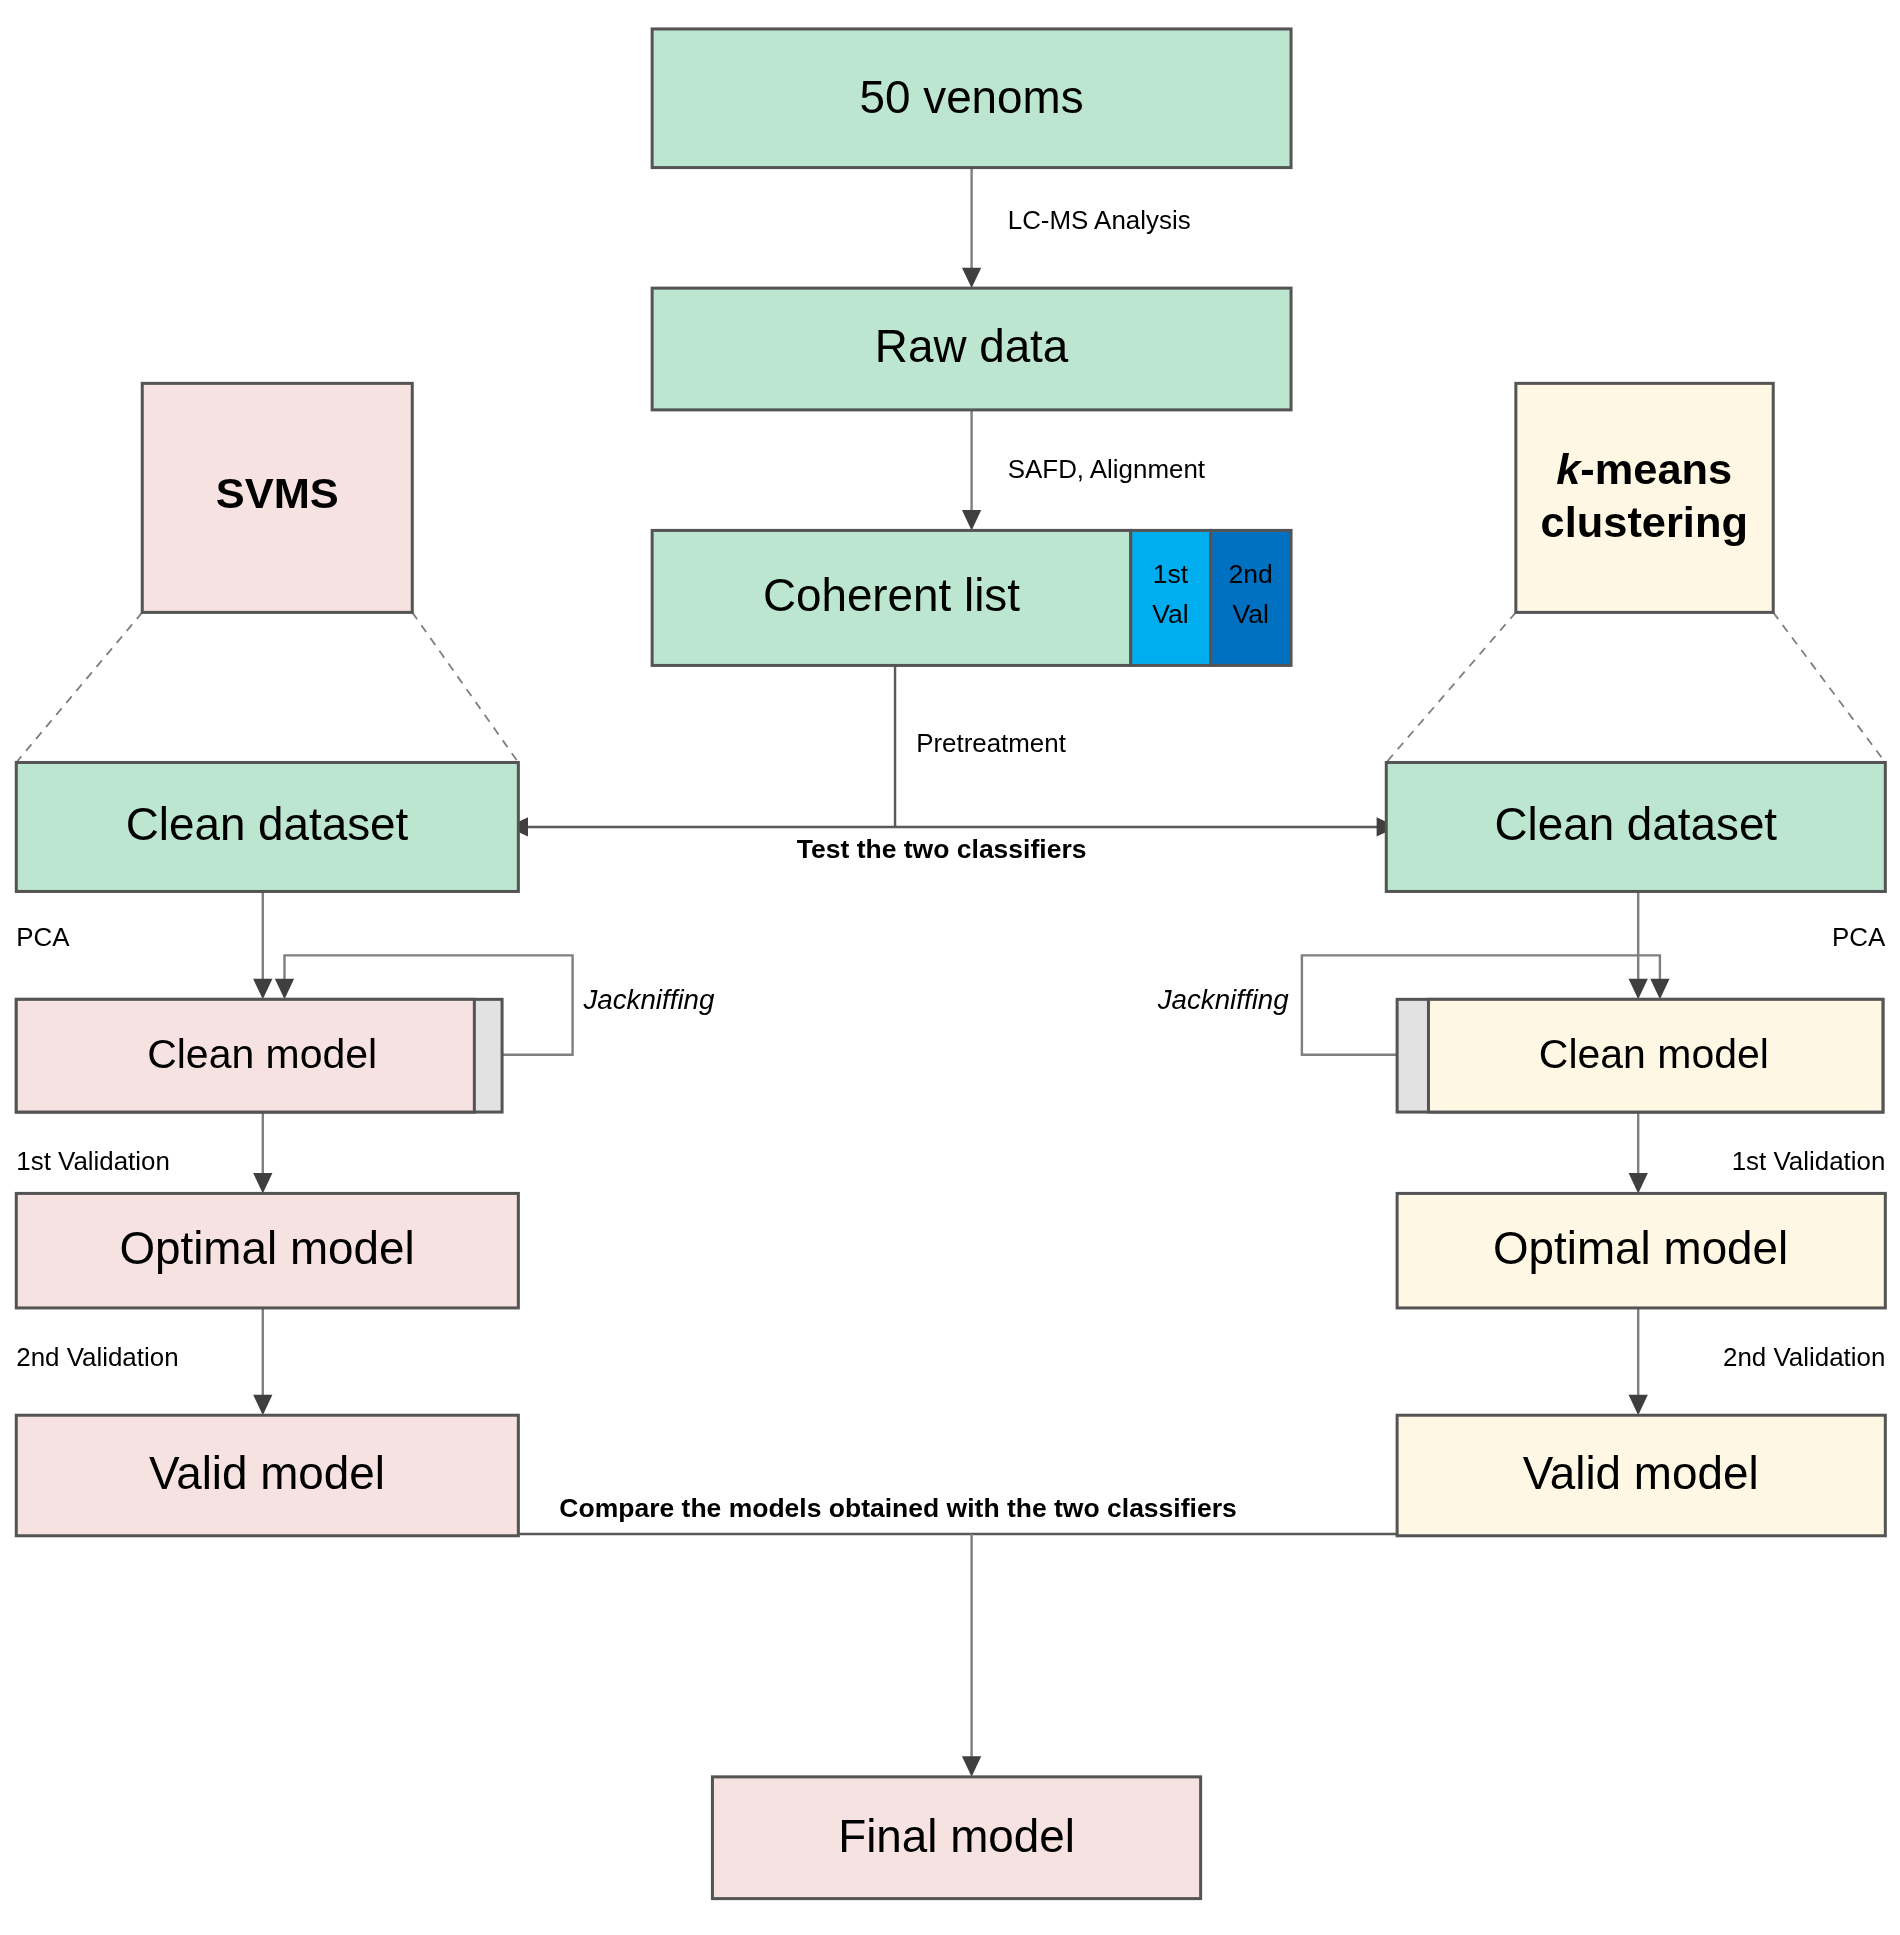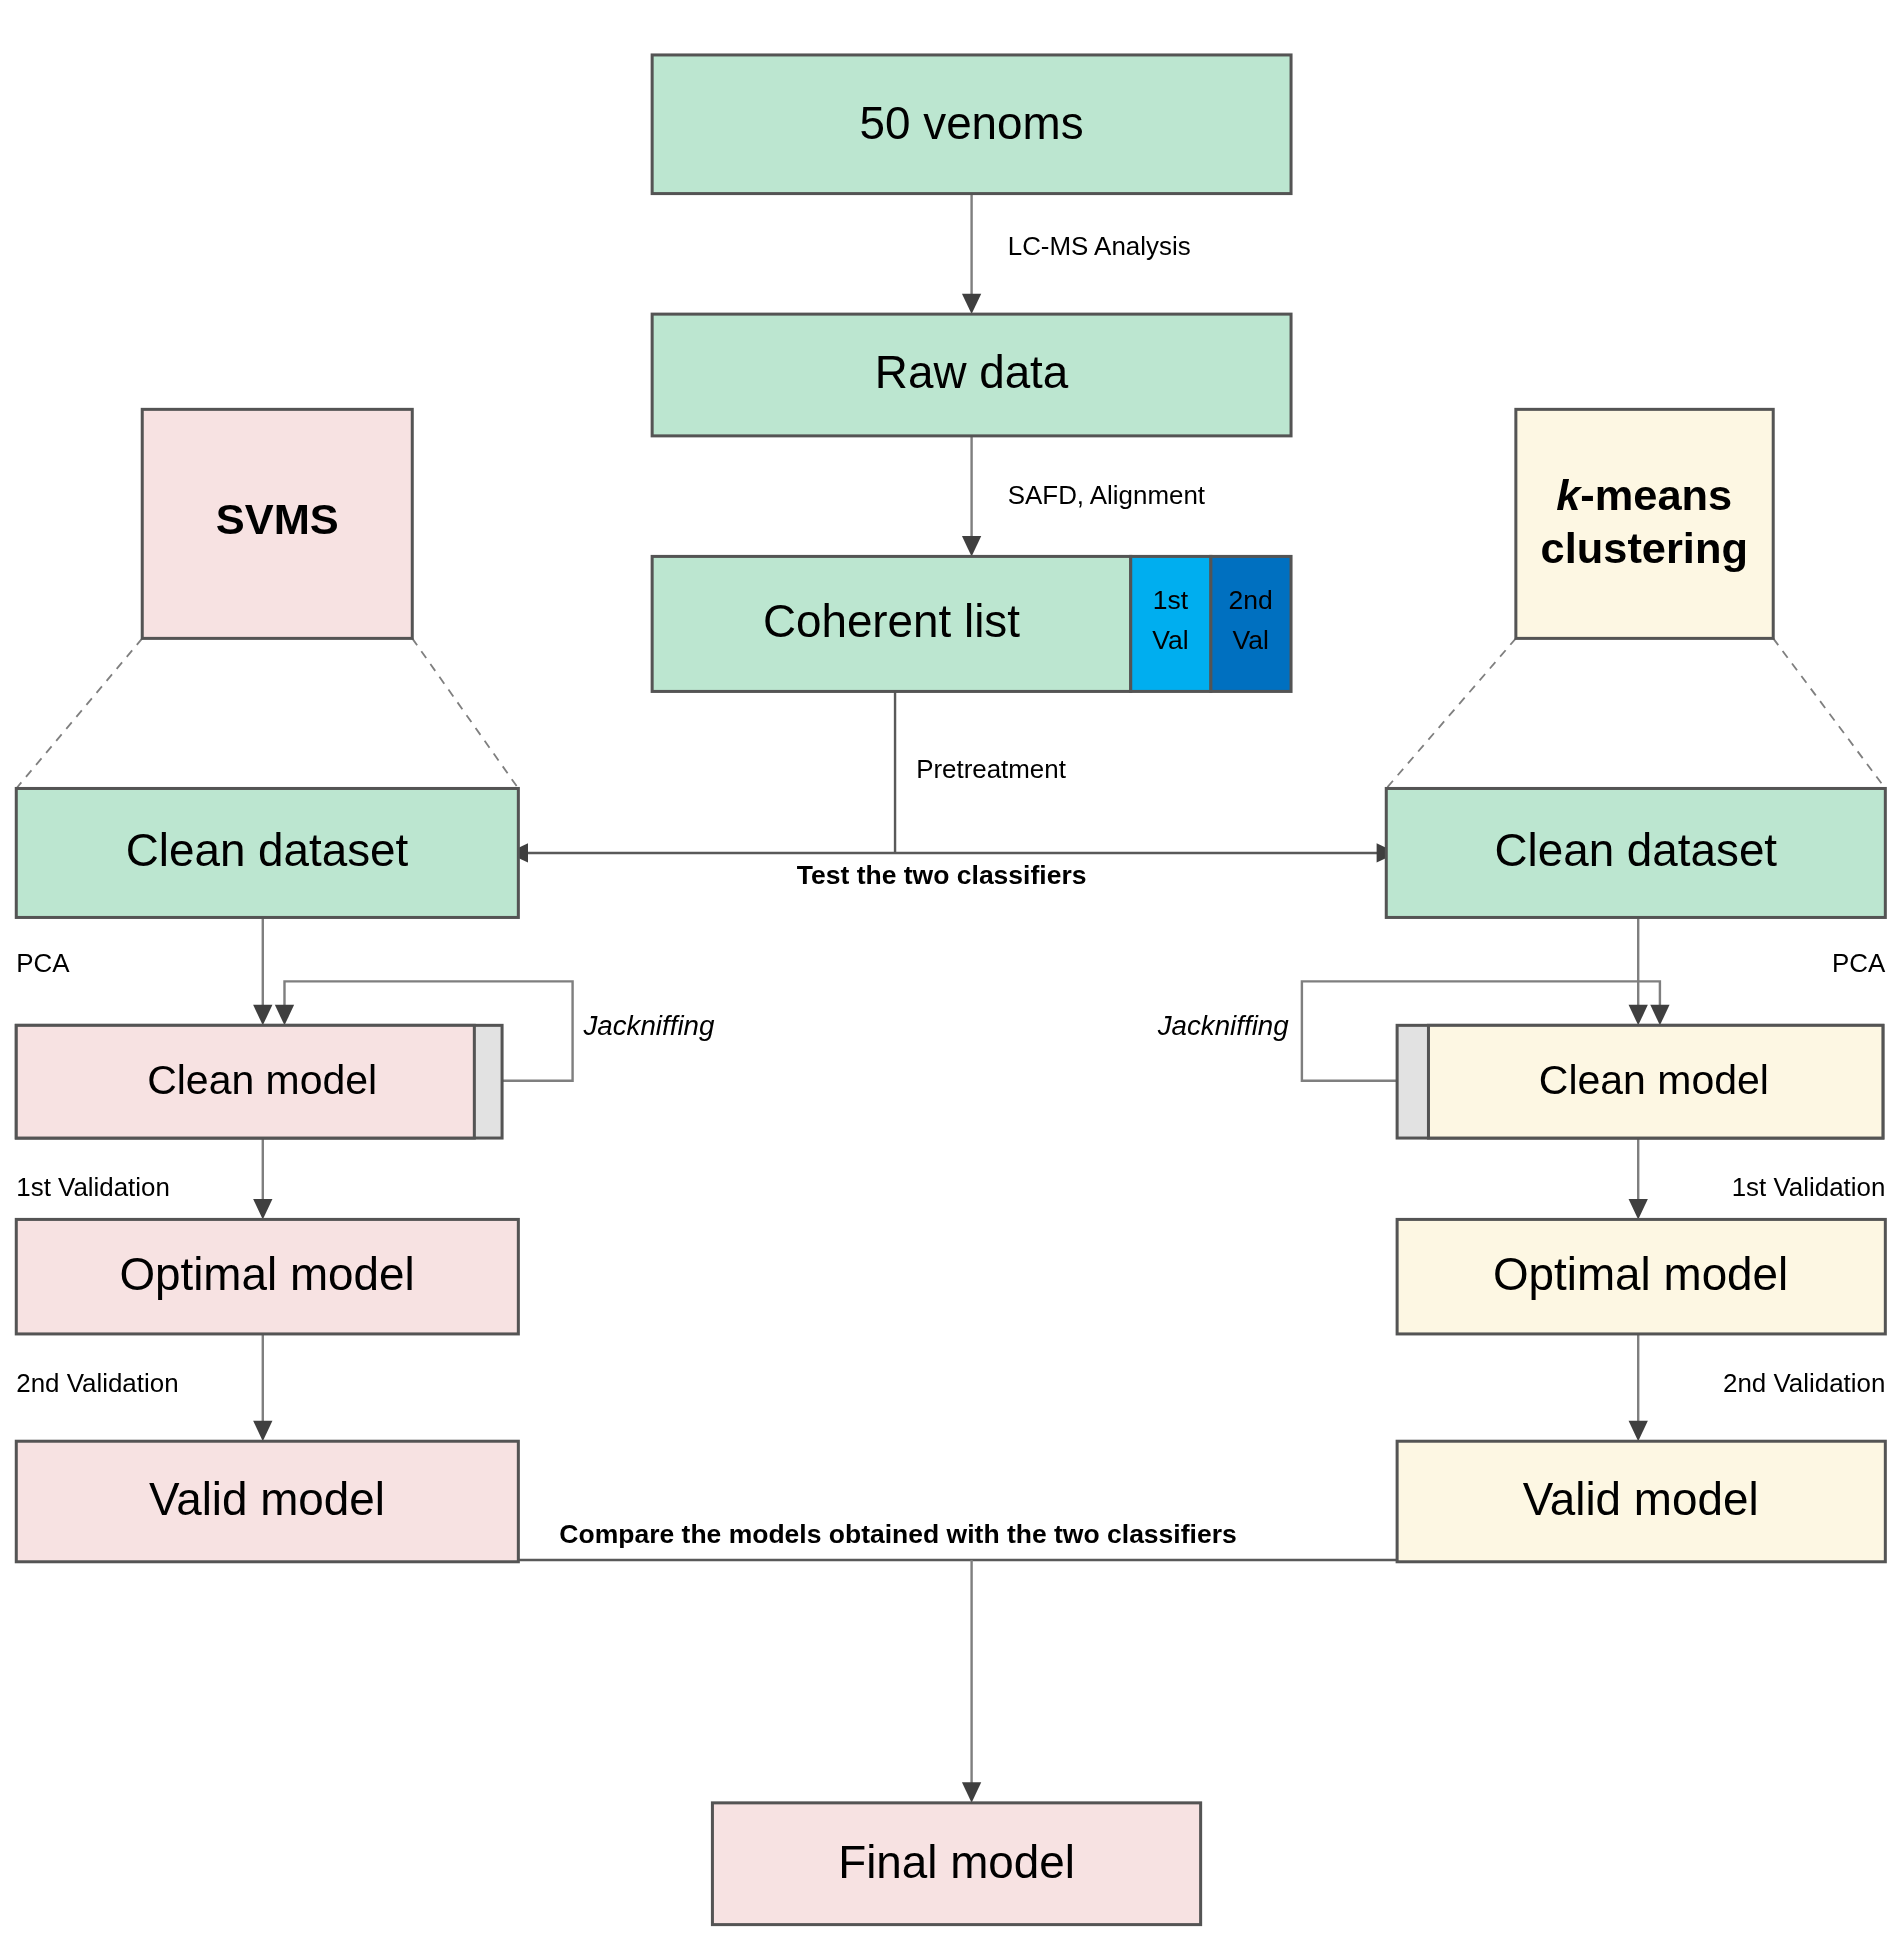--- a/index.html
+++ b/index.html
@@ -10,21 +10,20 @@
   body {
     width: 1901px;
     height: 1936px;
     font-family: "Liberation Sans", sans-serif;
     overflow: hidden;
   }
   #flow-root {
     position: relative;
     width: 1901px;
     height: 1585px;
-    margin-top: 26px;
   }
   svg.flow {
     display: block;
     width: 1901px;
     height: 1936px;
   }
   .node-rect {
     stroke: #545454;
     stroke-width: 5;
   }

